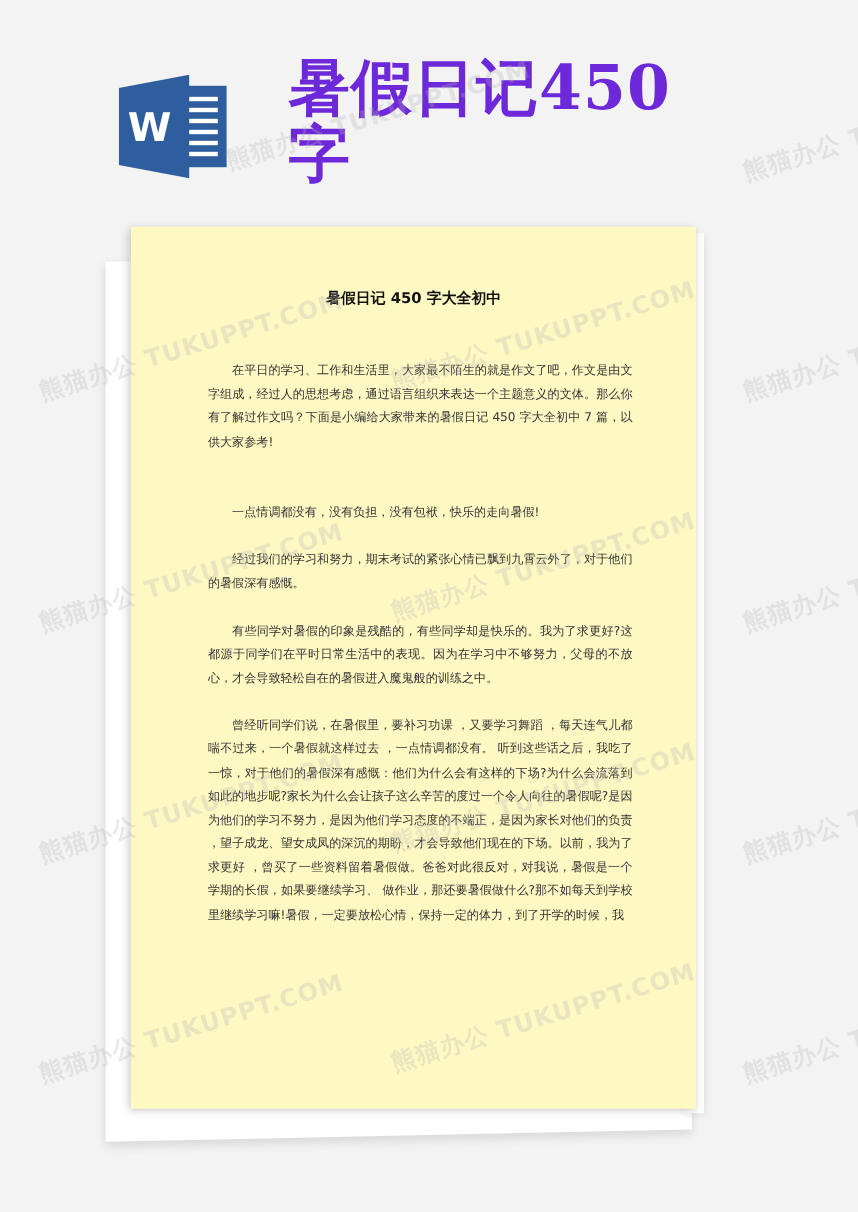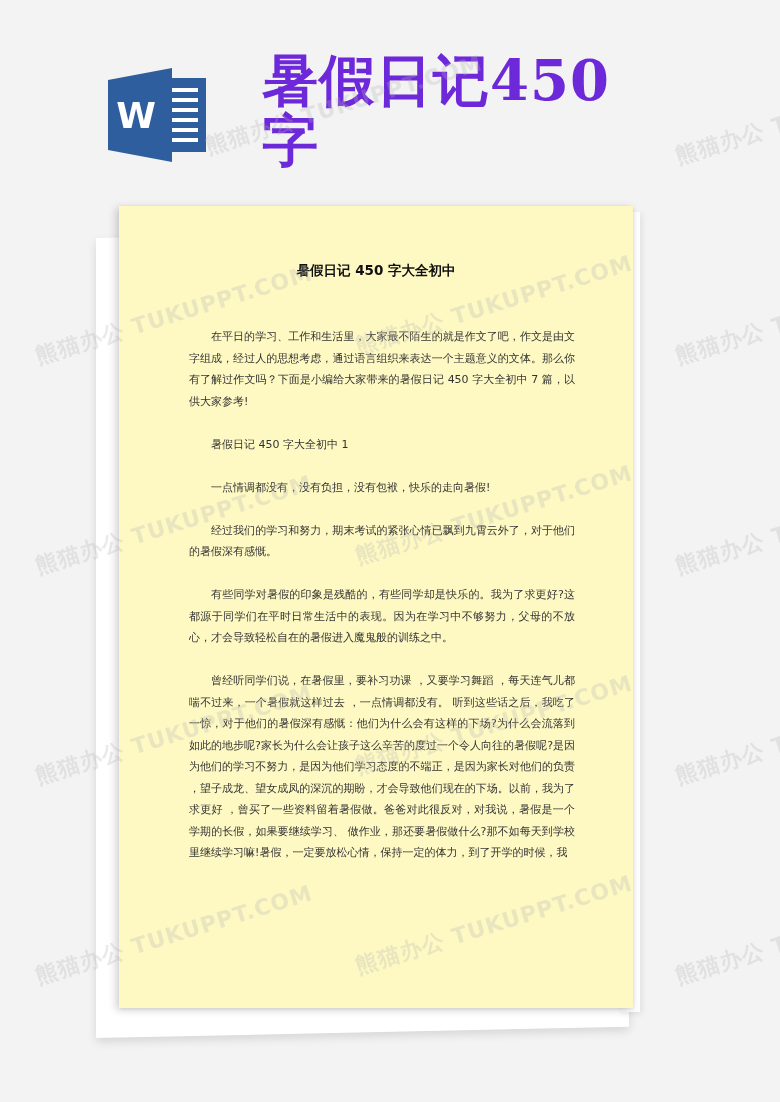--- a/index.html
+++ b/index.html
@@ -78,21 +78,20 @@
 </div>
 
 <div class="paper-back"></div>
 <div class="paper-back-right"></div>
 
 <div class="page">
   <h2 class="doc-title">暑假日记 450 字大全初中</h2>
   <div class="body-text">
     <p class="para">在平日的学习、工作和生活里，大家最不陌生的就是作文了吧，作文是由文字组成，经过人的思想考虑，通过语言组织来表达一个主题意义的文体。那么你有了解过作文吗？下面是小编给大家带来的暑假日记 450 字大全初中 7 篇，以供大家参考!</p>
     <div class="gap1"></div>
-    <p class="para">暑假日记 450 字大全初中 1</p>
     <div class="gap2"></div>
     <p class="para">一点情调都没有，没有负担，没有包袱，快乐的走向暑假!</p>
     <div class="gap2"></div>
     <p class="para">经过我们的学习和努力，期末考试的紧张心情已飘到九霄云外了，对于他们的暑假深有感慨。</p>
     <div class="gap2"></div>
     <p class="para">有些同学对暑假的印象是残酷的，有些同学却是快乐的。我为了求更好?这都源于同学们在平时日常生活中的表现。因为在学习中不够努力，父母的不放心，才会导致轻松自在的暑假进入魔鬼般的训练之中。</p>
     <div class="gap2"></div>
     <p class="para">曾经听同学们说，在暑假里，要补习功课 ，又要学习舞蹈 ，每天连气儿都喘不过来，一个暑假就这样过去 ，一点情调都没有。 听到这些话之后，我吃了一惊，对于他们的暑假深有感慨：他们为什么会有这样的下场?为什么会流落到如此的地步呢?家长为什么会让孩子这么辛苦的度过一个令人向往的暑假呢?是因为他们的学习不努力，是因为他们学习态度的不端正，是因为家长对他们的负责 ，望子成龙、望女成凤的深沉的期盼，才会导致他们现在的下场。以前，我为了求更好 ，曾买了一些资料留着暑假做。爸爸对此很反对，对我说，暑假是一个学期的长假，如果要继续学习、 做作业，那还要暑假做什么?那不如每天到学校里继续学习嘛!暑假，一定要放松心情，保持一定的体力，到了开学的时候，我</p>
   </div>
 </div>

